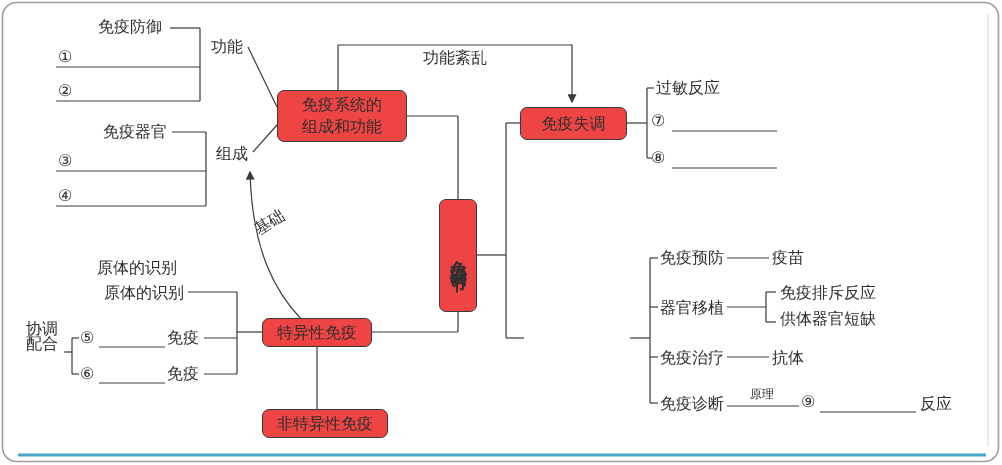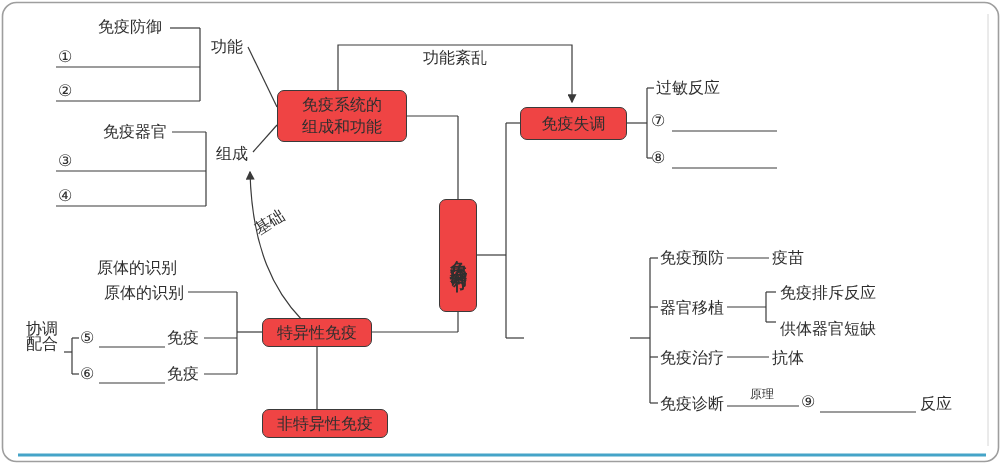--- a/index.html
+++ b/index.html
@@ -166,21 +166,21 @@
     <span>免疫失调</span>
   </div>
   <div class="t" style="left:656px;top:79px">过敏反应</div>
   <div class="t" style="left:651px;top:112px">⑦</div>
   <div class="t" style="left:651px;top:149px">⑧</div>
 
   <div class="t" style="left:660px;top:249px">免疫预防</div>
   <div class="t" style="left:772px;top:249px">疫苗</div>
   <div class="t" style="left:660px;top:299px">器官移植</div>
   <div class="t" style="left:780px;top:284px">免疫排斥反应</div>
-  <div class="t" style="left:780px;top:320px">供体器官短缺</div>
+  <div class="t" style="left:780px;top:310px">供体器官短缺</div>
   <div class="t" style="left:660px;top:349px">免疫治疗</div>
   <div class="t" style="left:772px;top:349px">抗体</div>
   <div class="t" style="left:660px;top:395px">免疫诊断</div>
   <div class="t small" style="left:750px;top:385px">原理</div>
   <div class="t" style="left:801px;top:393px">⑨</div>
   <div class="t" style="left:920px;top:395px">反应</div>
 
   <div class="t" style="left:97px;top:259px">原体的识别</div>
   <div class="t" style="left:104px;top:284px">原体的识别</div>
   <div class="t" style="left:26px;top:320px">协调</div>

